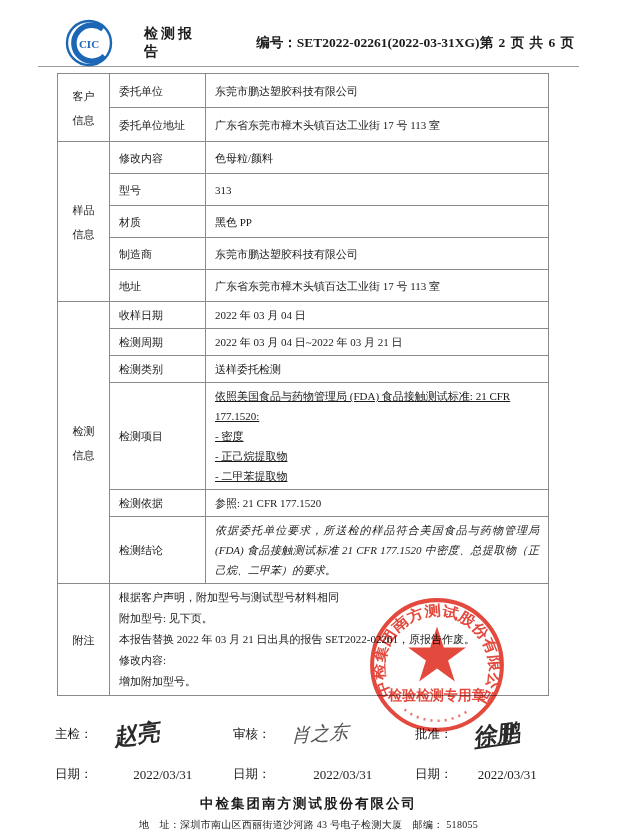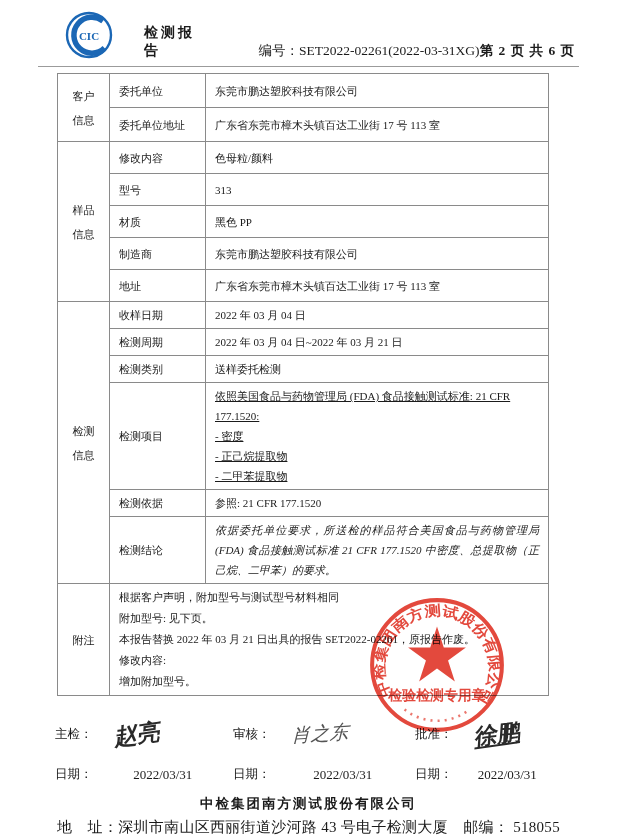--- a/index.html
+++ b/index.html
@@ -1,24 +1,24 @@
 <!DOCTYPE html>
 <html><head>
 <meta charset="utf-8">
 <style>
   * { margin:0; padding:0; box-sizing:border-box; }
   html,body { background:#ffffff; }
   body { font-family:"Liberation Serif","DejaVu Serif",serif; color:#1b1b1b; }
   .page { position:relative; width:617px; height:840px; margin:0 auto; background:#fff; overflow:hidden; }
 
   
-  .header { display:flex; align-items:flex-end; padding:25px 42px 0 60px; height:60px; }
+  .header { display:flex; align-items:center; padding:25px 42px 0 60px; height:60px; }
   .logo { width:58px; height:50px; flex:0 0 auto; }
   .hdr-title { font-weight:bold; font-size:14px; letter-spacing:3px; margin-left:26px; }
-  .hdr-no { font-weight:normal; font-size:13.5px; margin-left:48px; white-space:nowrap; }
+  .hdr-no { font-weight:bold; font-size:13.5px; margin-left:48px; white-space:nowrap; }
   .hdr-page { font-weight:bold; font-size:13.5px; margin-left:auto; white-space:nowrap; letter-spacing:1px; }
   .rule { border-top:1px solid #9b9b9b; margin:6px 38px 0 38px; }
 
   
   table.report { border-collapse:collapse; margin:6px 0 0 57px; width:492px; font-size:11px; table-layout:fixed; }
   table.report td { border:1px solid #8a8a8a; vertical-align:middle; padding:3px 9px; line-height:20px; }
   td.grp { width:52px; text-align:center; padding:3px 2px; }
   td.grp .grpw { display:inline-block; width:2.1em; line-height:24px; text-align:center; }
   td.lbl { width:96px; }
   tr.h34 td { height:34px; }
@@ -38,21 +38,21 @@
   .daterow { display:grid; grid-template-columns:178px 182px 1fr; padding:0 55px; margin-top:10px; }
   .datecell { display:flex; align-items:center; font-size:12.5px; }
   .dateval { flex:1; text-align:center; font-size:13px; }
 
   
   .stamp { position:absolute; left:364px; top:592px; width:146px; height:146px; mix-blend-mode:multiply; opacity:.93; pointer-events:none; }
 
   
   .footer { text-align:center; margin-top:12px; }
   .foot-co { font-weight:bold; font-size:13.5px; letter-spacing:2px; }
-  .foot-line { font-size:15px; margin-top:5px; letter-spacing:.3px; }
+  .foot-line { font-size:10px; margin-top:5px; letter-spacing:.3px; }
 </style>
 </head>
 <body>
 
 <div class="page">
 
   <div class="header">
     <svg class="logo" viewBox="0 0 58 50">
       <circle cx="29" cy="25" r="22" fill="none" stroke="#1b67b5" stroke-width="2.4"></circle>
       <path d="M 43 11 A 18 18 0 1 0 44.5 38" fill="none" stroke="#1b67b5" stroke-width="5.5"></path>

